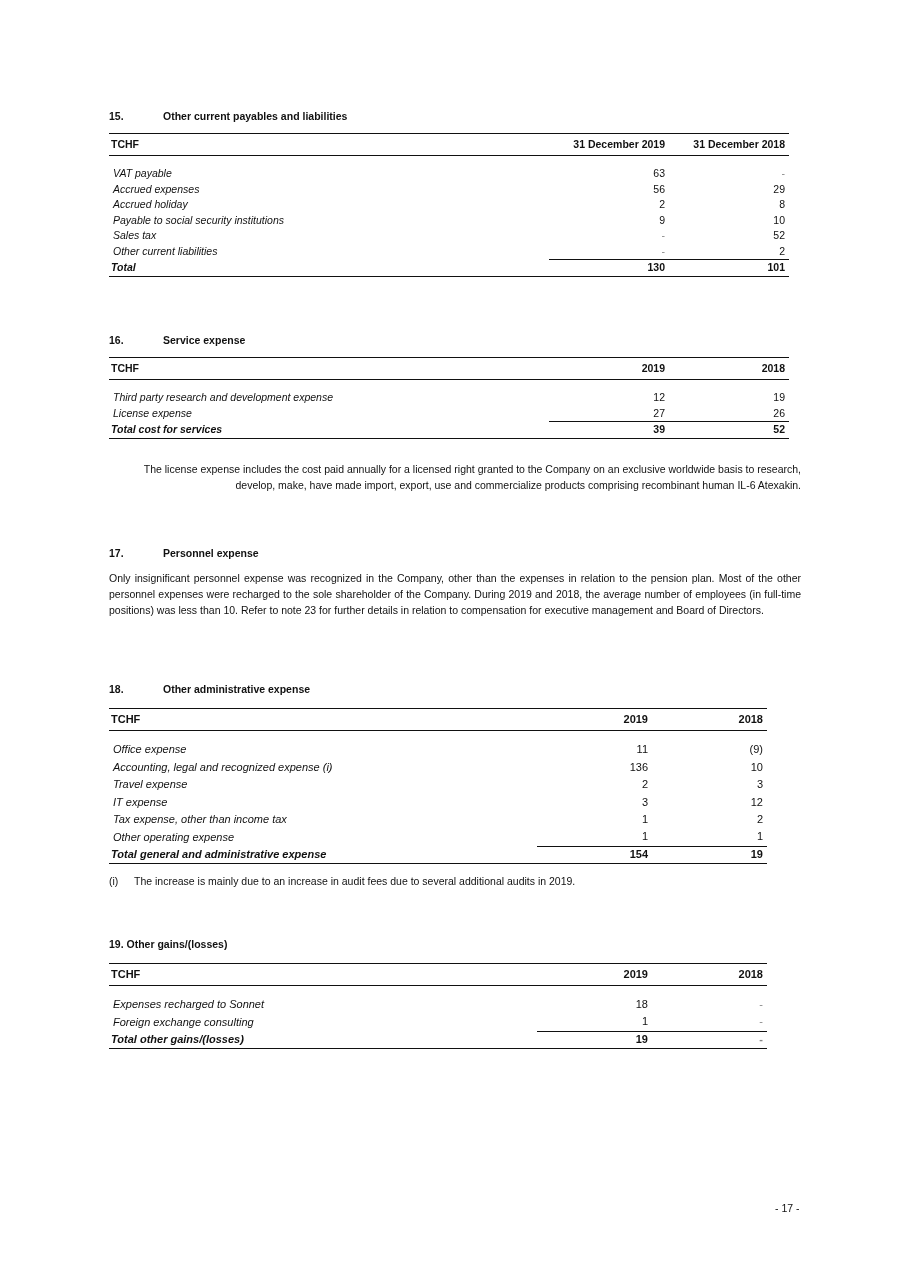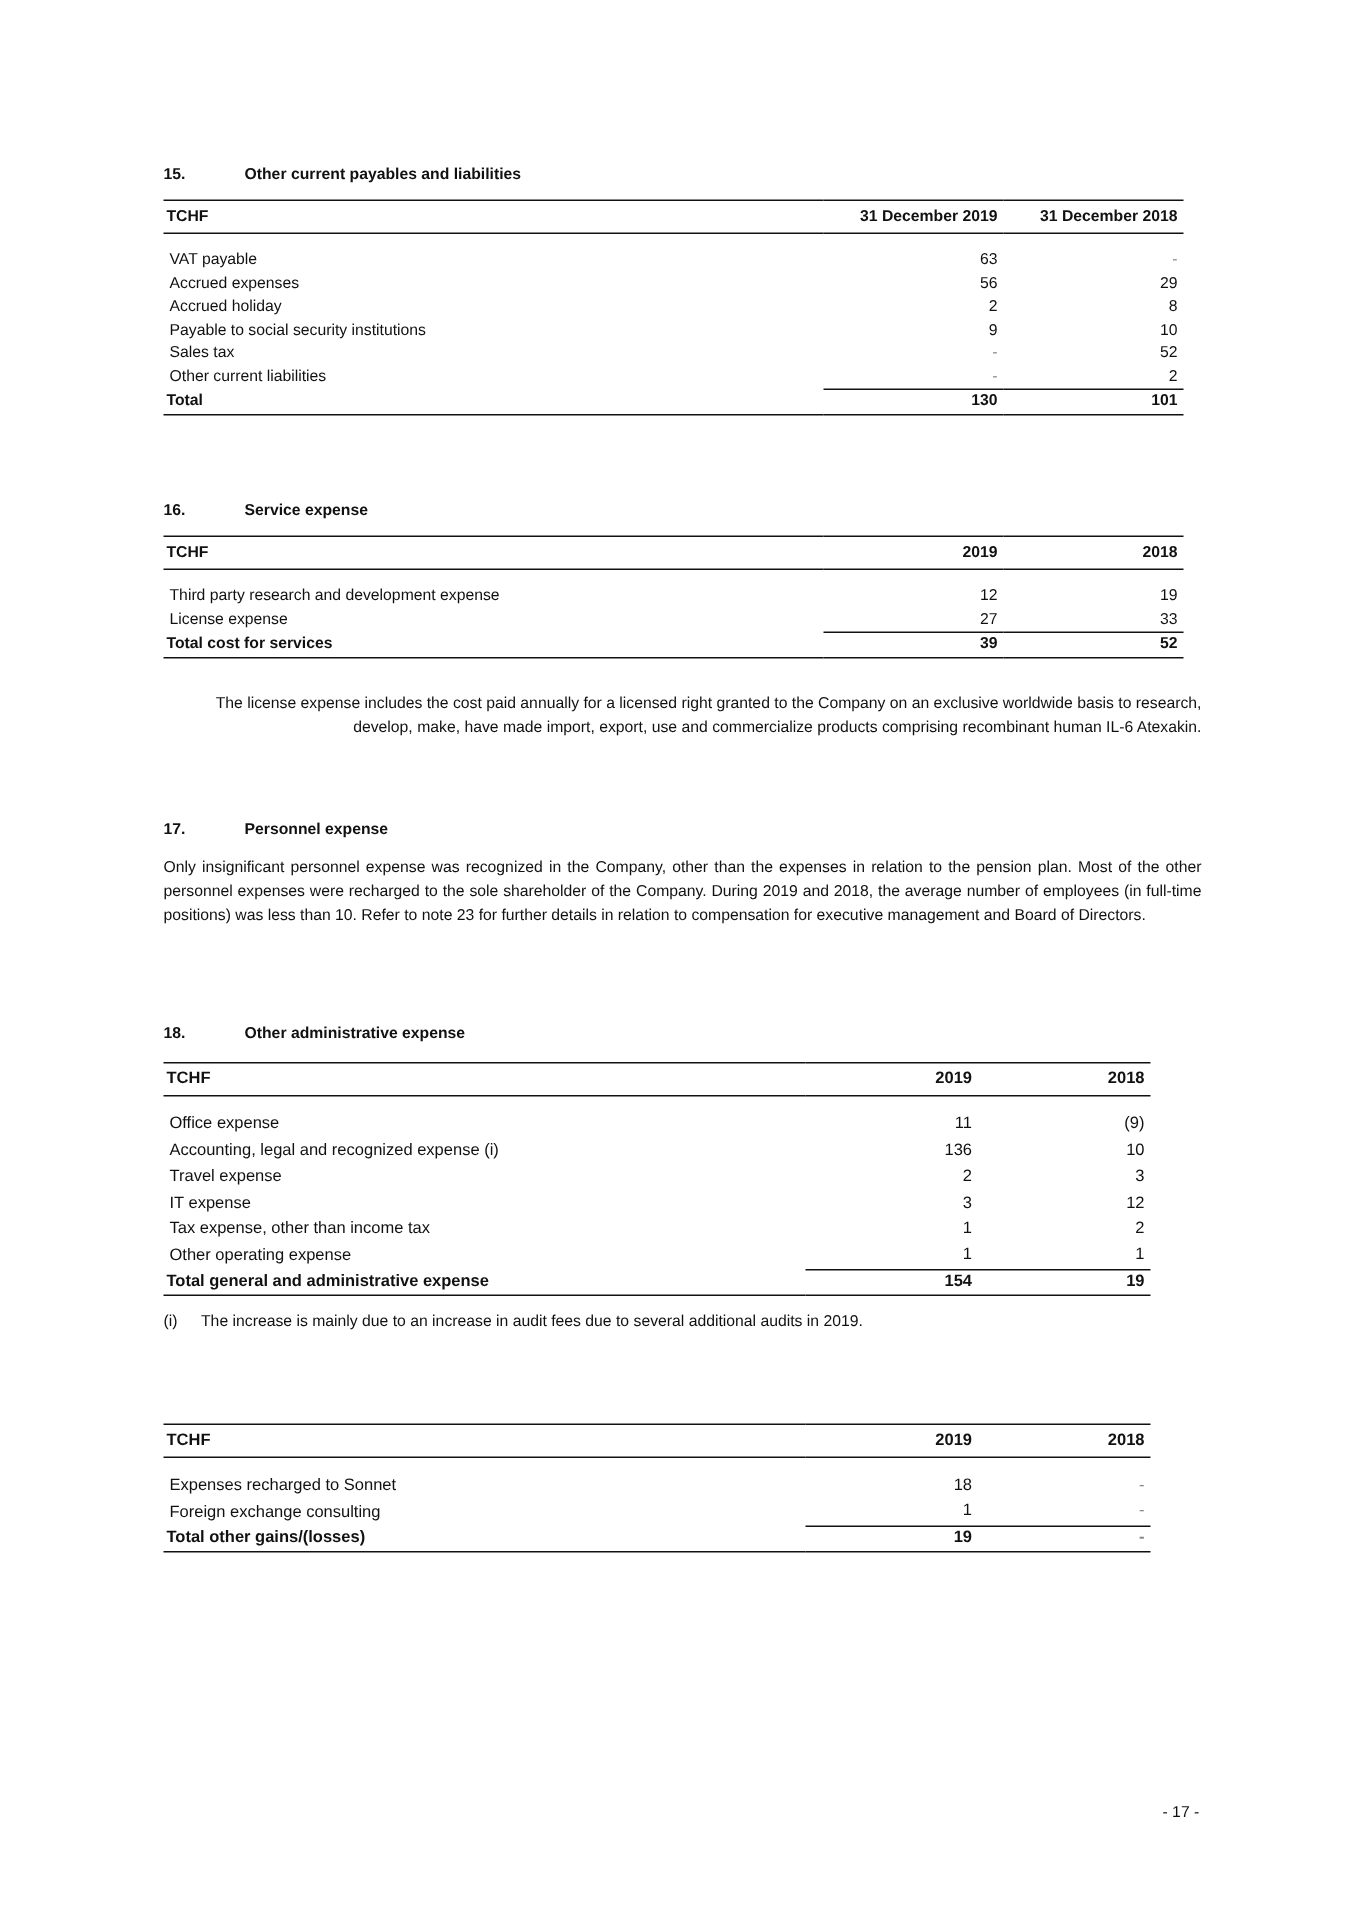--- a/index.html
+++ b/index.html
@@ -10,21 +10,21 @@
   .heading .num { position: absolute; left: 0; }
   .heading .title { position: absolute; left: 54px; }
   .heading.inline .title { position: static; }
   table.fin { border-collapse: collapse; font-size: 10.5px; position: relative; }
   table.fin td, table.fin th { padding: 0; height: 15.5px; line-height: 15.5px; white-space: nowrap; }
   table.fin thead tr th { border-top: 1.5px solid #111; border-bottom: 1.5px solid #111; font-weight: bold;
        height: 21px; line-height: 21px; }
   table.fin thead th.lbl { text-align: left; padding-left: 2px; }
   table.fin th.val, table.fin td.val { text-align: right; padding-right: 4px; }
   table.fin tr.spacer td { height: 10px; }
-  table.fin td.lbl { padding-left: 4px; }
+  table.fin td.lbl { padding-left: 4px; font-style: italic; }
   table.fin tr.total td { font-weight: bold; border-bottom: 1.5px solid #111; }
   table.fin tr.total td.lbl { padding-left: 2px; }
   table.fin tr.pre-total td.val { border-bottom: 1px solid #111; }
   .dash { color: #888; }
   p.para { margin: 0; font-size: 10.5px; line-height: 16px; text-align: justify; }
   .footnote { font-size: 10.5px; line-height: 14px; }
   .footnote .mark { display: inline-block; width: 25px; }
   .page-number { position: absolute; left: 775px; top: 1202px; font-size: 10.5px; }
 </style>
 </head>
@@ -114,21 +114,21 @@
           <td colspan="3"></td>
         </tr>
       <tr>
         <td class="lbl">Third party research and development expense</td>
         <td class="val">12</td>
         <td class="val">19</td>
       </tr>
       <tr class="pre-total">
         <td class="lbl">License expense</td>
         <td class="val">27</td>
-        <td class="val">33</td>
+        <td class="val">26</td>
       </tr>
       <tr class="total">
         <td class="lbl">Total cost for services</td>
         <td class="val">39</td>
         <td class="val">52</td>
       </tr>
     </tbody>
   </table>
   <p class="para" style="margin-top:22px; text-align:right;">The license expense includes the cost paid annually for a licensed right granted to the Company on an exclusive worldwide basis to research, develop, make, have made import, export, use and commercialize products comprising recombinant human IL-6 Atexakin.</p>
 </div>
@@ -199,20 +199,23 @@
         <td class="val">19</td>
       </tr>
     </tbody>
   </table>
   <div class="footnote" style="margin-top:10px;">
     <span class="mark">(i)</span><span>The increase is mainly due to an increase in audit fees due to several additional audits in 2019.</span>
   </div>
 </div>
 
 <div class="section" style="top:937px; width:660px;">
+  <div class="heading inline">
+    <span class="title">19. Other gains/(losses)</span>
+  </div>
   <table class="fin" style="margin-top:12px; width:658px; font-size:11px;">
     <colgroup>
         <col style="width:428px">
         <col style="width:115px">
         <col style="width:115px">
       </colgroup>
     <thead>
       <tr>
         <th class="lbl">TCHF</th>
         <th class="val">2019</th>

